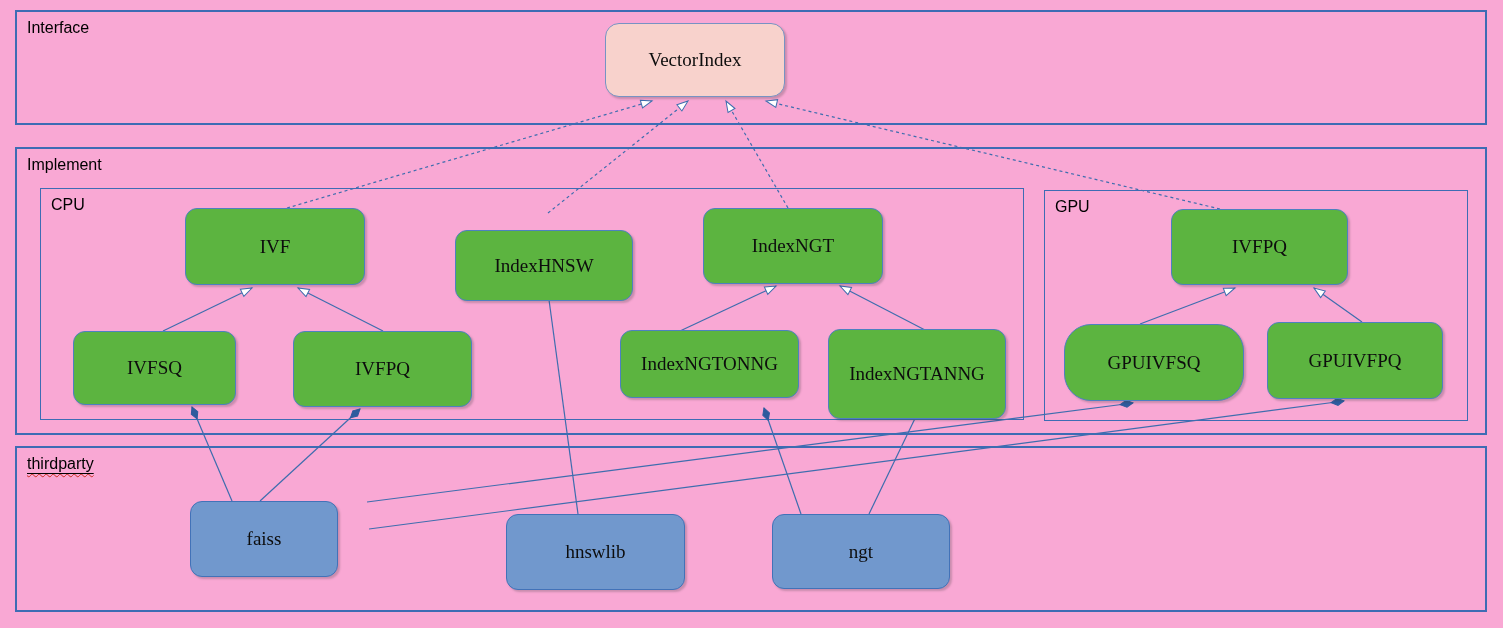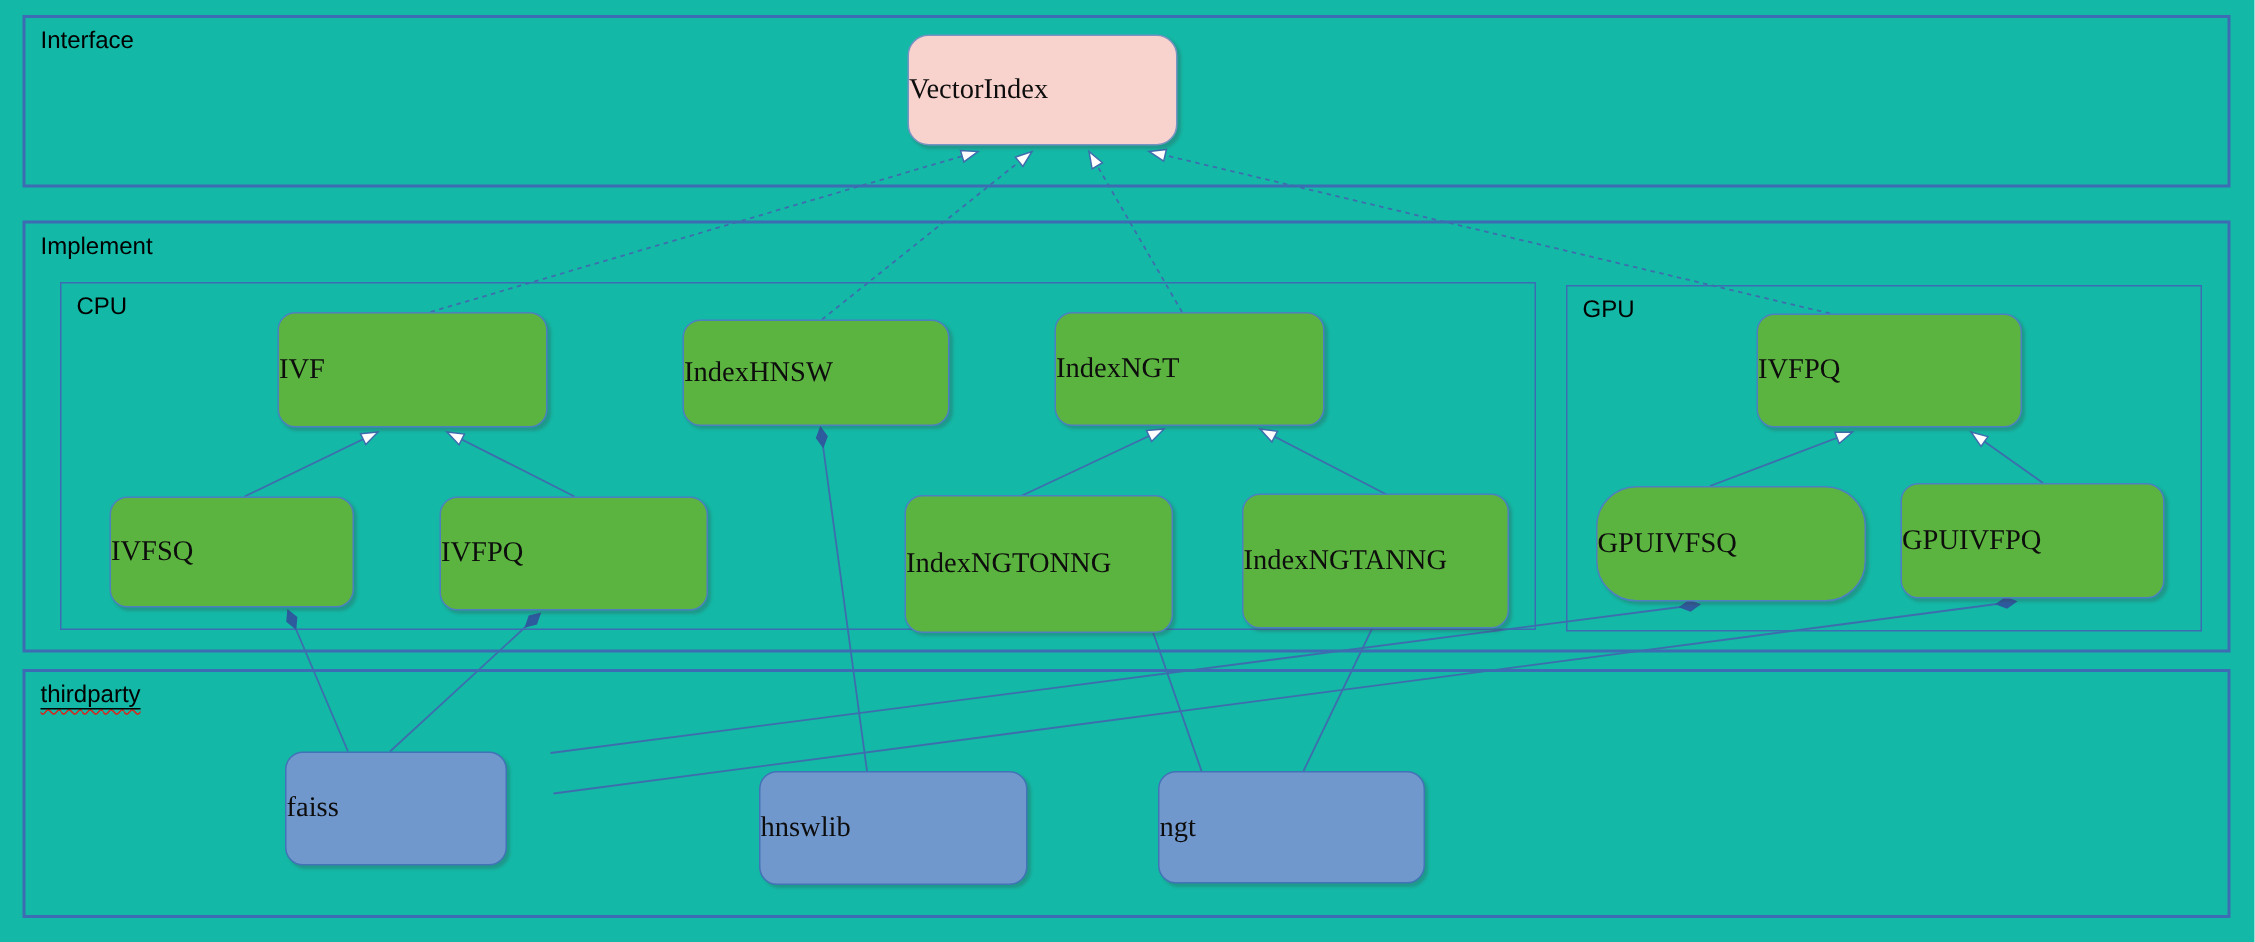--- a/index.html
+++ b/index.html
@@ -1,17 +1,17 @@
 <!DOCTYPE html>
 <html><head>
 <meta charset="utf-8">
 <style>
   html,body{margin:0;padding:0;background:#ffffff;}
   .stage{
-    position:relative;width:1503px;height:628px;background:#14b8a6;overflow:hidden;
+    position:relative;width:1503px;height:628px;background:#f9a8d4;overflow:hidden;
     font-family:"Liberation Sans", sans-serif;
   }
   
   .container{
     position:absolute;box-sizing:border-box;background:transparent;z-index:1;
   }
   .container.outer{border:2px solid #3d6cb4;}
   .container.inner{border:1.5px solid #3d6cb4;}
   .container-label{
     position:absolute;top:7px;left:10px;
@@ -24,21 +24,21 @@
     text-decoration-thickness:1px;
     text-underline-offset:4px;
   }
   
   svg.edges{position:absolute;left:0;top:0;z-index:5;pointer-events:none;}
   .edge{fill:none;stroke:#3e6dae;stroke-width:1.2px;}
   .edge.realization{stroke-dasharray:3 3;}
   
   .node{
     position:absolute;box-sizing:border-box;z-index:10;
-    display:flex;align-items:center;justify-content:flex-start;
+    display:flex;align-items:center;justify-content:center;
     font-family:"Liberation Serif","DejaVu Serif",serif;
     font-size:19px;color:#0d0d0d;text-align:center;
     border-radius:12px;
     box-shadow:2px 2px 2px rgba(60,60,60,0.25);
   }
   .node.green{background:#5cb440;border:1px solid #4d80c0;}
   .node.pink{background:#f8d2cc;border:1px solid #7793c3;border-radius:14px;}
   .node.blue{background:#7198cd;border:1px solid #4272b8;}
 </style>
 </head>
@@ -95,37 +95,37 @@
     </svg>
 
   <div class="node pink" style="left:605px;top:23px;width:180px;height:74px;">
     <span>VectorIndex</span>
   </div>
 
   <div class="node green" style="left:185px;top:208px;width:180px;height:77px;">
     <span>IVF</span>
   </div>
 
-  <div class="node green" style="left:455px;top:213px;width:178px;height:71px;">
+  <div class="node green" style="left:455px;top:230px;width:178px;height:71px;">
     <span>IndexHNSW</span>
   </div>
 
   <div class="node green" style="left:703px;top:208px;width:180px;height:76px;">
     <span>IndexNGT</span>
   </div>
 
   <div class="node green" style="left:73px;top:331px;width:163px;height:74px;">
     <span>IVFSQ</span>
   </div>
 
   <div class="node green" style="left:293px;top:331px;width:179px;height:76px;">
     <span>IVFPQ</span>
   </div>
 
-  <div class="node green" style="left:603px;top:330px;width:179px;height:92px;">
+  <div class="node green" style="left:620px;top:330px;width:179px;height:68px;">
     <span>IndexNGTONNG</span>
   </div>
 
   <div class="node green" style="left:828px;top:329px;width:178px;height:90px;">
     <span>IndexNGTANNG</span>
   </div>
 
   <div class="node green" style="left:1171px;top:209px;width:177px;height:76px;">
     <span>IVFPQ</span>
   </div>

